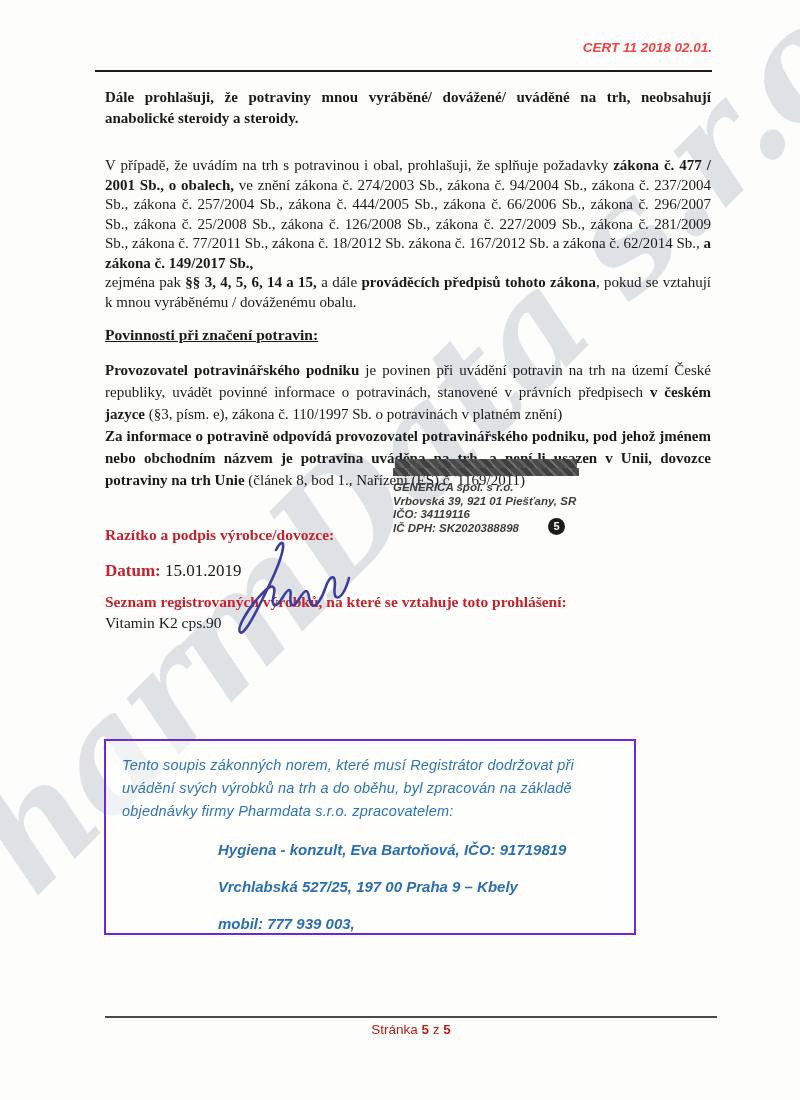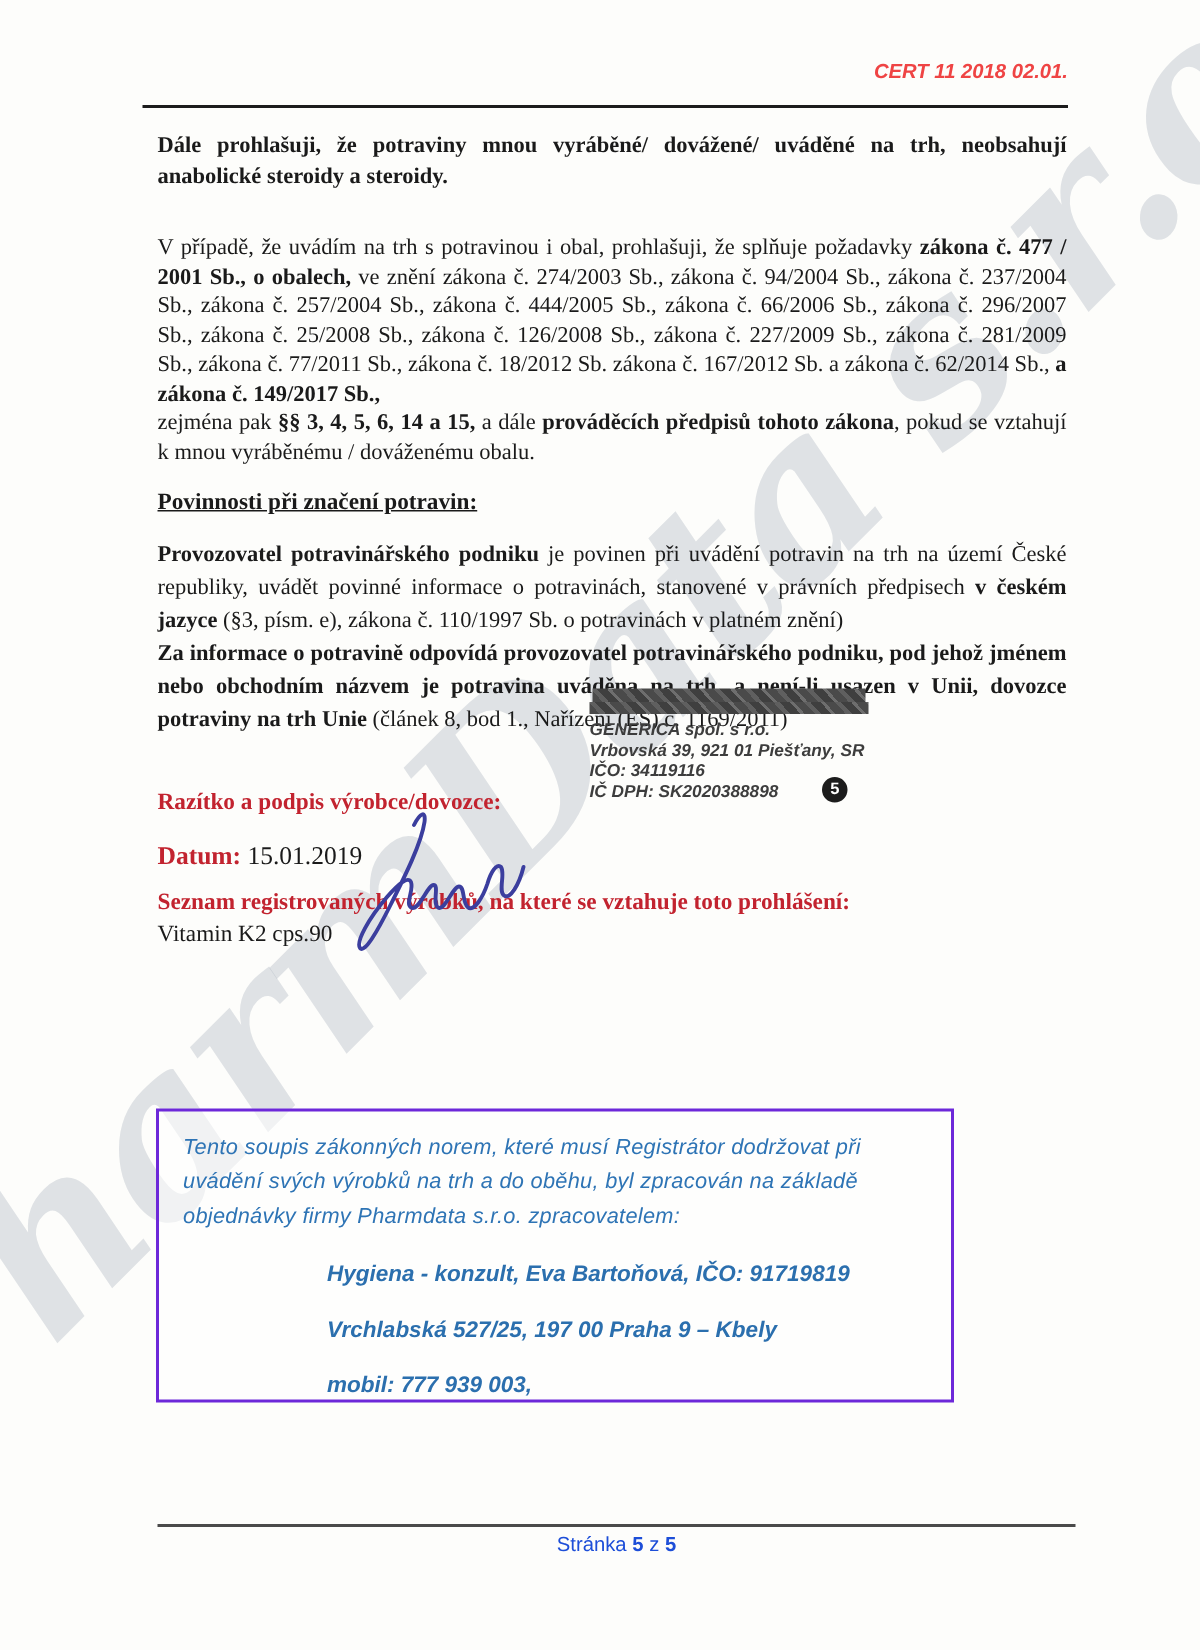--- a/index.html
+++ b/index.html
@@ -76,21 +76,21 @@
     font-family:"Liberation Sans", sans-serif; font-style:italic; color:#2e74b5;
     padding:13px 16px 0 16px; z-index:2;
   }
   .info-intro { font-size:14.5px; line-height:23px; letter-spacing:0.2px; }
   .info-line { font-size:15px; font-weight:bold; margin:15px 0 0 96px; line-height:22px; color:#2b6fae; }
   .info-line.first { margin-top:16px; }
 
   .rule-bottom { position:absolute; top:1016px; left:105px; width:612px; height:2px; background:#4a4a4a; }
   .footer-text {
     position:absolute; top:1022px; left:105px; width:612px; text-align:center;
-    font-family:"Liberation Sans", sans-serif; font-size:13.5px; color:#1d4ed8;
+    font-family:"Liberation Sans", sans-serif; font-size:13.5px; color:#b91c1c;
   }
 </style>
 </head>
 <body>
 
 <div class="page">
 
   <div class="watermark">PharmData s.r.o.</div>
 
   <div class="layer">

